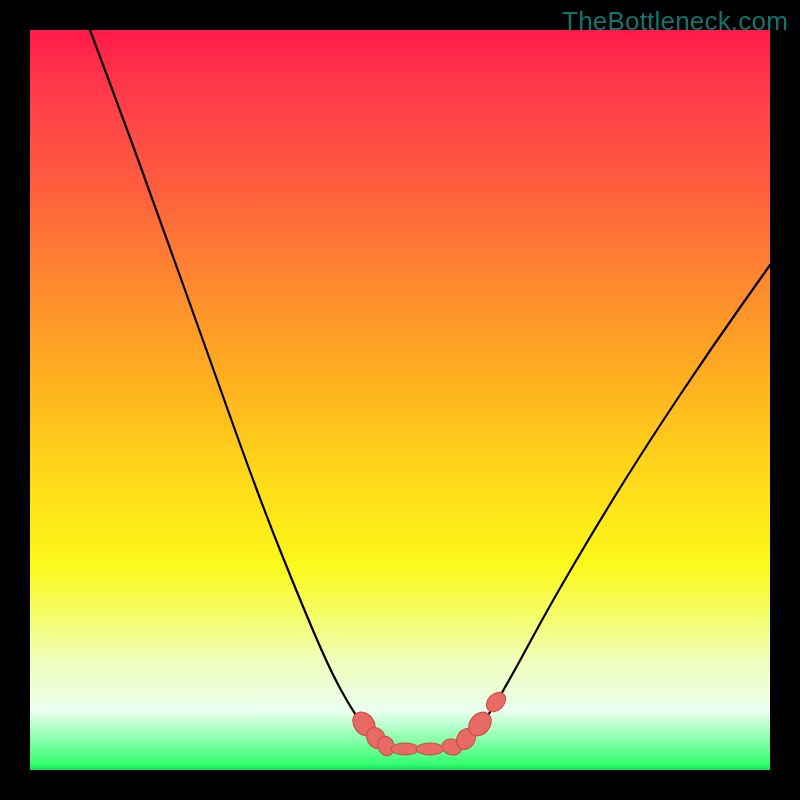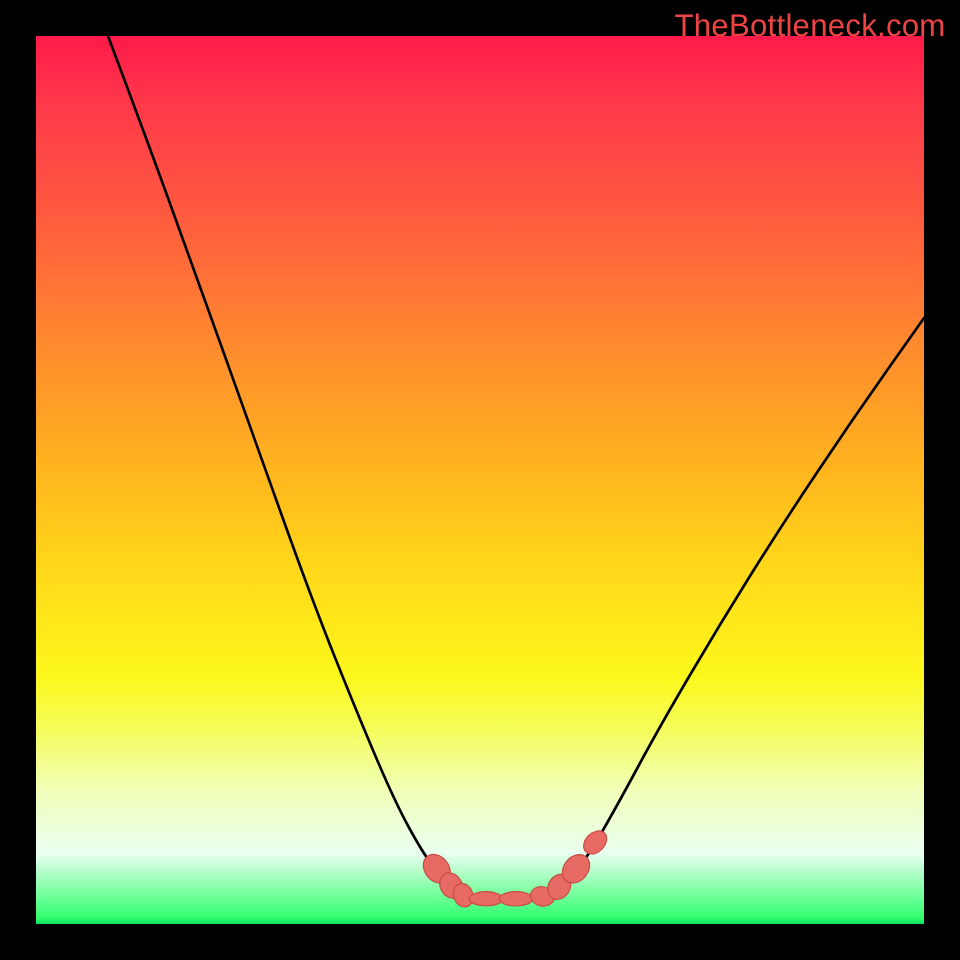--- a/index.html
+++ b/index.html
@@ -39,21 +39,21 @@
       #f0ffb8 85%,
       #eafff0 92%,
       #35ff70 99.2%,
       #10e060 100%
     );
   }
   .watermark {
     position: absolute;
     top: 6px;
     right: 12px;
-    color: #ef4444;
+    color: #0f766e;
     font-size: 26px;
     font-weight: 500;
     letter-spacing: 0.2px;
     user-select: none;
   }
   svg.curve {
     position: absolute;
     top: 0;
     left: 0;
     width: 740px;

